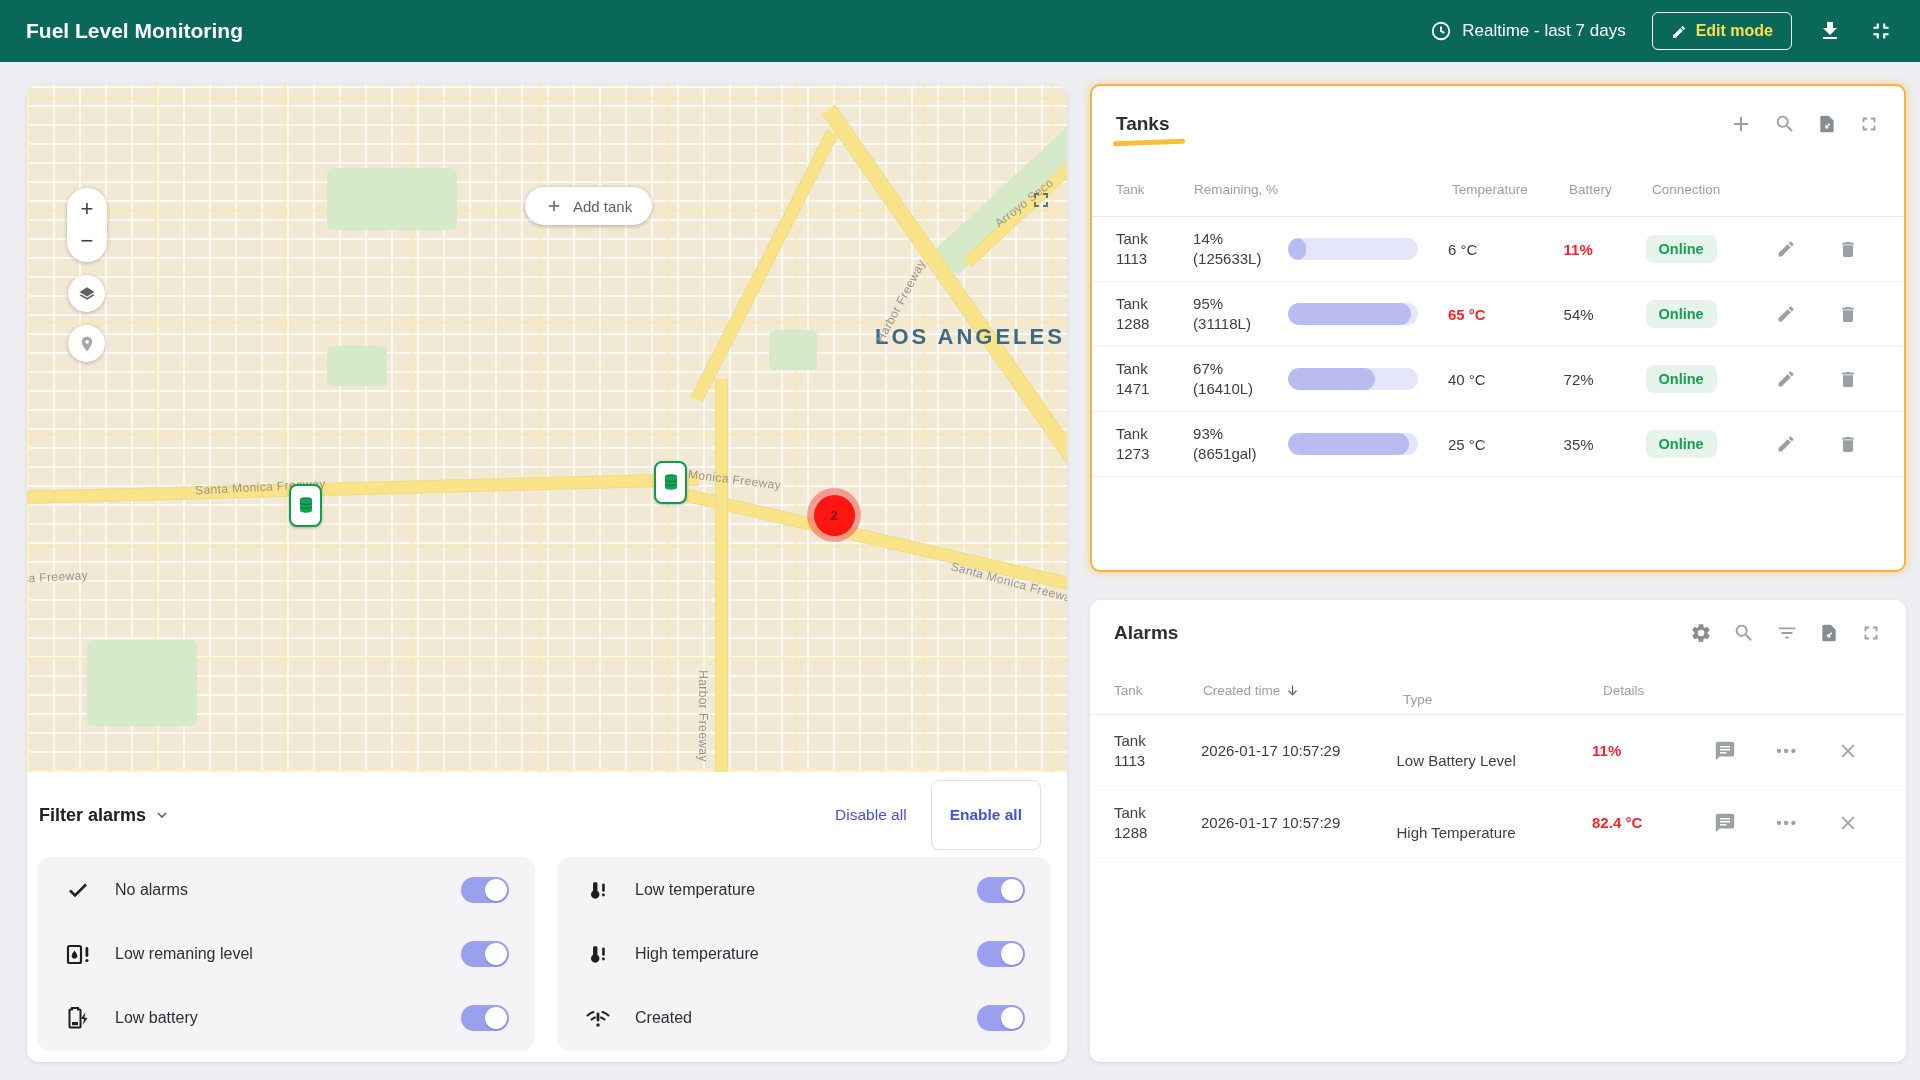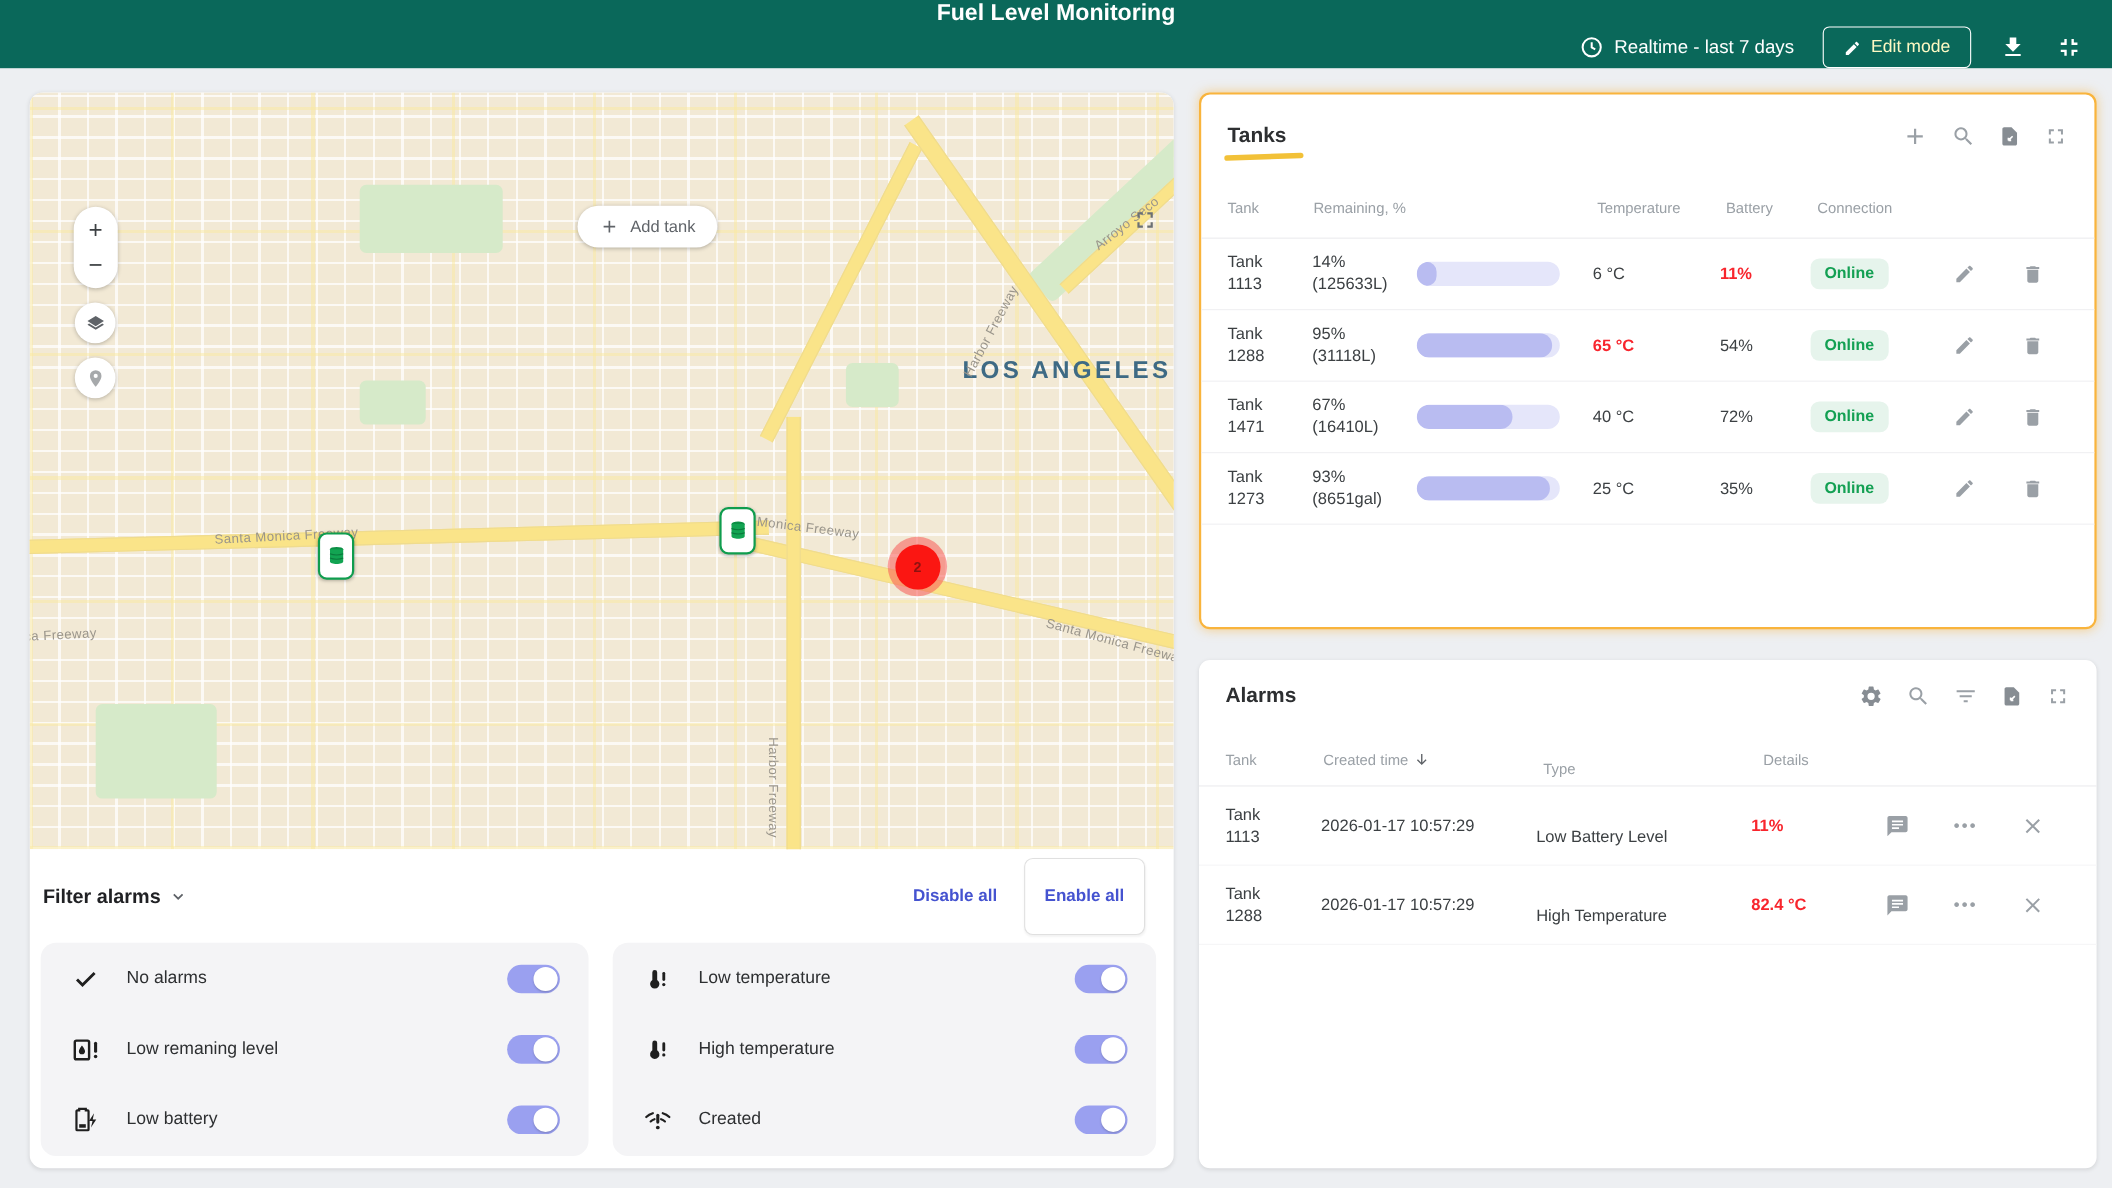--- a/index.html
+++ b/index.html
@@ -2,26 +2,26 @@
 <html><head>
 <meta charset="utf-8">
 <style>
   * { margin:0; padding:0; box-sizing:border-box; }
   html,body { width:1920px; height:1080px; overflow:hidden; }
   body { font-family:"Liberation Sans", sans-serif; background:#edeff2; color:#3c4043; }
   .stage { position:relative; width:1920px; height:1080px; }
 
   
   .topbar { position:absolute; left:0; top:0; width:1920px; height:62px; background:#0a685a;
-            display:flex; align-items:center; padding:0 26px;flex-direction:column; }
+            display:flex; align-items:center; padding:0 26px; }
   .topbar-title { color:#fff; font-size:21px; font-weight:bold; }
   .topbar-right { margin-left:auto; display:flex; align-items:center; gap:26px; }
   .time-range { display:flex; align-items:center; gap:10px; color:#fff; font-size:17px; }
   .edit-btn { display:flex; align-items:flex-end; gap:9px; border:1.5px solid #ffffff; border-radius:6px;
-              background:transparent; color:#fef9c3; font-size:16px; font-weight:400; padding:9px 18px; cursor:pointer; }
+              background:transparent; color:#fde047; font-size:16px; font-weight:700; padding:9px 18px; cursor:pointer; }
   .hicon { color:#fff; display:flex; align-items:center; }
   svg { display:block; }
 
   
   .left-card { position:absolute; left:27px; top:84px; width:1040px; height:978px; background:#fff;
                border-radius:12px; box-shadow:0 1px 4px rgba(0,0,0,.10); }
   
   .map { position:absolute; left:0; top:0; width:1040px; height:688px; border-radius:12px 12px 0 0; overflow:hidden;
          background:
            repeating-linear-gradient(0deg,  rgba(250,233,160,.50) 0 3px, transparent 3px 112px),
@@ -59,21 +59,21 @@
                  border-radius:8px; box-shadow:0 1px 3px rgba(0,0,0,.25); display:flex; align-items:center; justify-content:center; }
   .cluster { position:absolute; left:780px; top:404px; width:54px; height:54px; border-radius:50%;
              background:rgba(247,90,85,.55); display:flex; align-items:center; justify-content:center; }
   .cluster-inner { width:41px; height:41px; border-radius:50%; background:#fb1612; display:flex; align-items:center;
                    justify-content:center; color:#8d1210; font-size:13px; font-weight:bold; }
 
   
   .filters-head { position:absolute; left:0; top:688px; width:1040px; height:86px; display:flex; align-items:center; padding:0 26px 0 12px; }
   .filters-title { display:flex; align-items:center; gap:8px; font-size:18px; font-weight:bold; color:#202124; cursor:pointer; margin-left:0; }
   .filters-actions { margin-left:auto; display:flex; align-items:center; gap:24px; }
-  .link-btn { background:none; border:none; color:#4553d0; font-size:15.5px; font-weight:700; cursor:pointer; }
+  .link-btn { background:none; border:none; color:#4553d0; font-size:15.5px; font-weight:400; cursor:pointer; }
   .enable-btn { background:#fff; border:1px solid #e0e0e0; border-radius:8px; color:#4553d0; font-size:15.5px;
                 font-weight:600; padding:25px 18px; cursor:pointer; box-shadow:0 1px 2px rgba(0,0,0,.05); }
   .gcard { position:absolute; top:773px; height:194px; background:#f4f4f6; border-radius:14px; padding:1px 26px; }
   .gcard-left  { left:10px;  width:498px; }
   .gcard-right { left:530px; width:494px; }
   .frow { height:64px; display:flex; align-items:center; gap:22px; }
   .frow .ficon { width:30px; display:flex; justify-content:center; color:#1f1f1f; }
   .frow .flabel { font-size:16px; color:#2d2f31; }
   .toggle { margin-left:auto; width:48px; height:26px; border-radius:13px; background:#9aa0f0; position:relative;
             border:none; cursor:pointer; }

